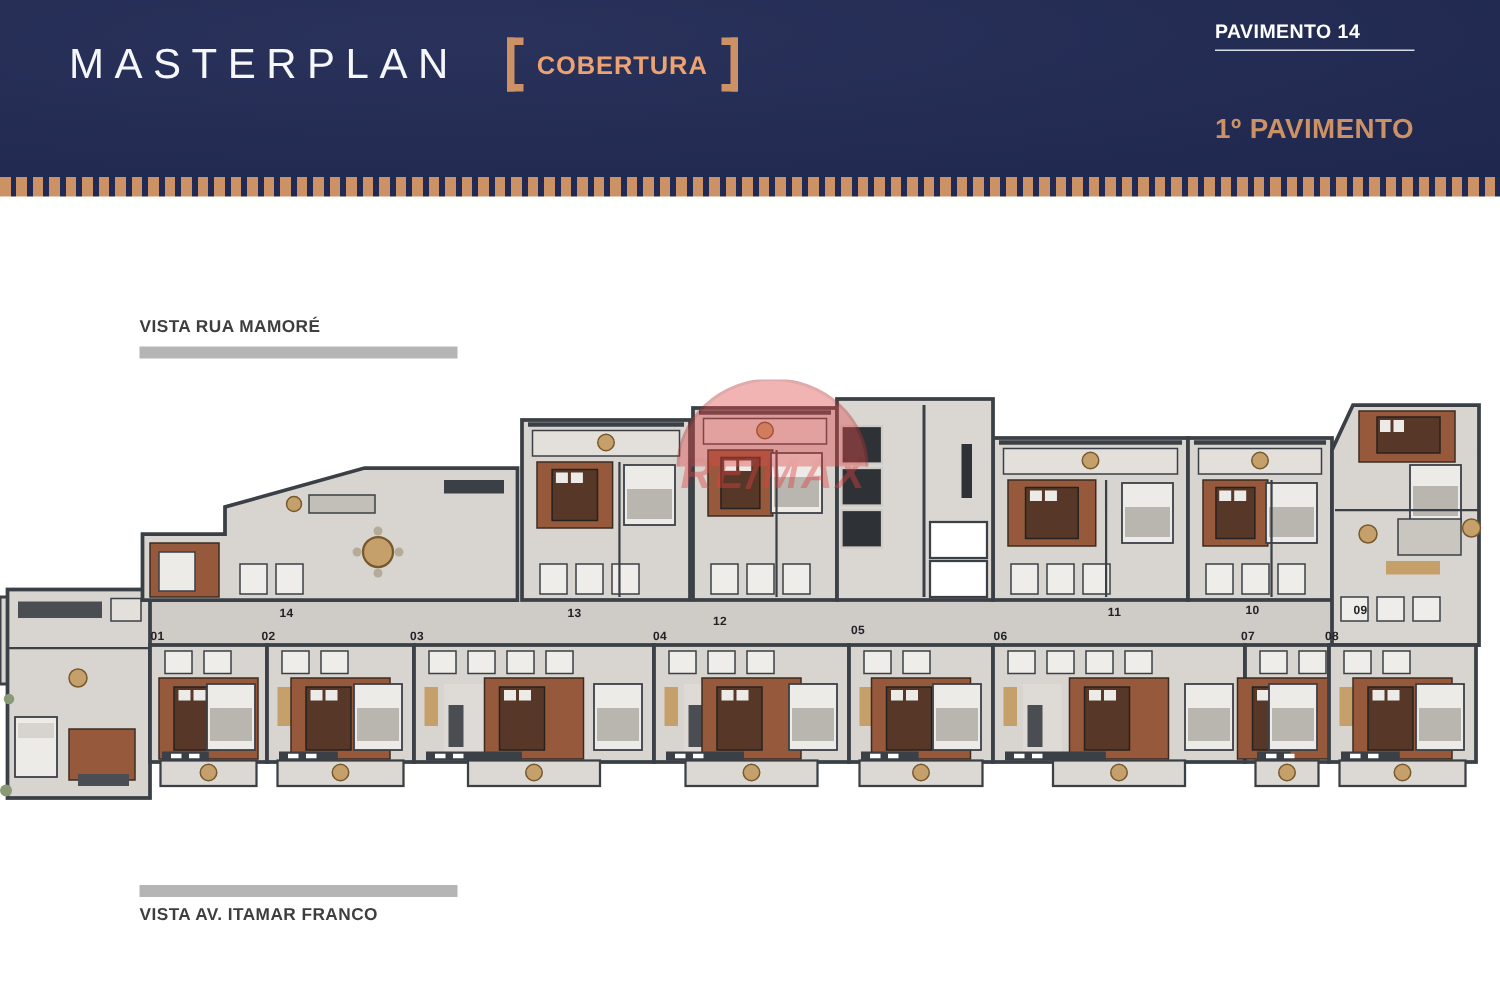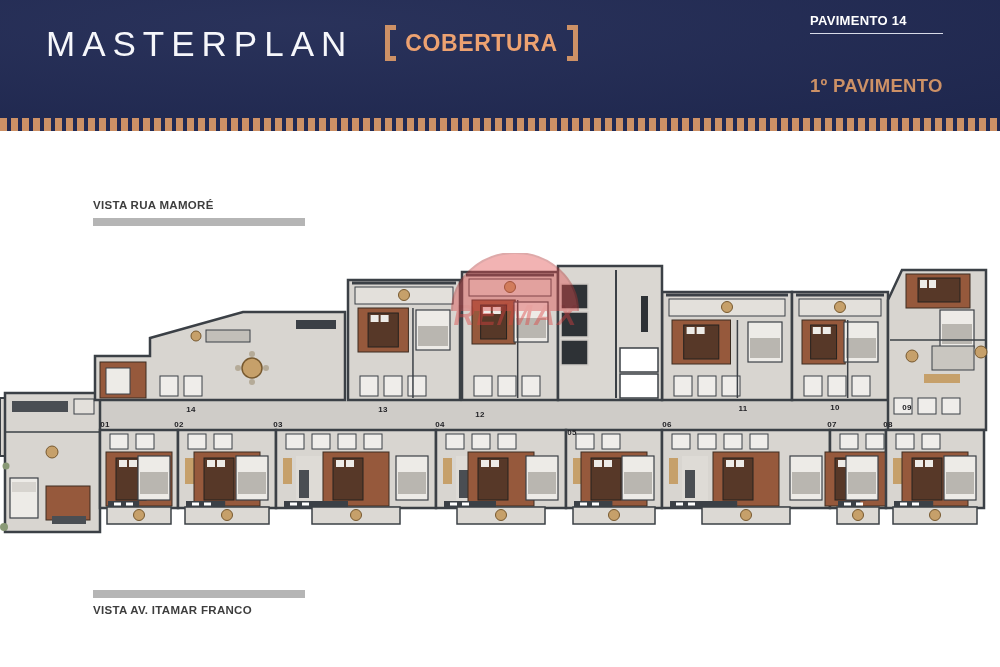--- a/index.html
+++ b/index.html
@@ -10,46 +10,46 @@
   .stage{position:absolute;inset:0;width:1000px;height:667px;}
 
   
   .hdr{
     position:absolute;left:0;top:0;width:1000px;height:118px;
     background:var(--navy,#212a54);
     background-image:radial-gradient(ellipse at 30% 20%, rgba(255,255,255,0.04), rgba(0,0,0,0.08));
   }
   .title-row{position:absolute;left:46px;top:20px;height:46px;display:flex;align-items:center;gap:32px;}
   .main-title{
-    margin:0;font-size:35px;font-weight:300;letter-spacing:7px;color:#f6f7fb;line-height:1;text-align:right;
+    margin:0;font-size:28px;font-weight:300;letter-spacing:7px;color:#f6f7fb;line-height:1;text-align:right;
   }
   .badge{display:flex;align-items:center;height:46px;}
   .bracket{width:11px;height:36px;box-sizing:border-box;}
   .bracket.l{border:5px solid var(--copper,#cd9166);border-right:none;}
   .bracket.r{border:5px solid var(--copper,#cd9166);border-left:none;}
   .badge-text{
-    font-size:23px;font-weight:800;letter-spacing:0.6px;color:var(--copper-text,#eda271);
+    font-size:17px;font-weight:800;letter-spacing:0.6px;color:var(--copper-text,#eda271);
     padding:0 9px;line-height:1;
   }
   .hdr-right{position:absolute;left:810px;top:13px;width:160px;}
   .hdr-right .l1{font-size:13px;font-weight:700;color:#ffffff;letter-spacing:0.3px;}
   .hdr-right .divider{width:133px;height:0;border-top:1.6px solid #d7dbe8;margin:5px 0 6px 0;}
   .hdr-right .l2{font-size:18.5px;font-weight:800;color:var(--copper,#bf8a63);letter-spacing:0.3px;margin-top:41px;}
 
   
   .ticker{
     position:absolute;left:0;top:118px;width:1000px;height:13px;
     background:repeating-linear-gradient(90deg,
       var(--copper,#cd9166) 0px, var(--copper,#cd9166) 7px,
       var(--navy,#212a54) 7px, var(--navy,#212a54) 11px);
   }
 
   
   .vista{position:absolute;left:93px;}
-  .vista.top{top:199px;}
+  .vista.top{top:212px;}
   .vista.bottom{top:590px;}
   .vista-label{
     font-size:11.5px;font-weight:700;color:var(--vista-text,#3e3e3e);letter-spacing:0.3px;
   }
   .vista-bar{width:212px;height:8px;background:var(--bar-gray,#b5b5b5);}
   .vista.top .vista-bar{margin-top:7px;}
   .vista.bottom .vista-bar{margin-bottom:6px;}
 
   
   .plan{position:absolute;left:0;top:253px;width:1000px;height:302px;padding-left:24px;}
@@ -380,21 +380,21 @@
   <div class="unit-label" style="left: 191px; top: 156px; text-align: right;">14</div>
       <div class="unit-label" style="left: 383px; top: 156px;">13</div>
       <div class="unit-label" style="left: 480px; top: 161px;">12</div>
       <div class="unit-label" style="left: 743px; top: 155px;">11</div>
       <div class="unit-label" style="left: 835px; top: 154px;">10</div>
       <div class="unit-label" style="left: 907px; top: 154px;">09</div>
       <div class="unit-label" style="left: 105px; top: 171px;">01</div>
       <div class="unit-label" style="left: 179px; top: 171px;">02</div>
       <div class="unit-label" style="left: 278px; top: 171px;">03</div>
       <div class="unit-label" style="left: 440px; top: 171px;">04</div>
-      <div class="unit-label" style="left: 572px; top: 179px;">05</div>
+      <div class="unit-label" style="left: 572px; top: 167px;">05</div>
       <div class="unit-label" style="left: 667px; top: 171px;">06</div>
       <div class="unit-label" style="left: 832px; top: 171px;">07</div>
       <div class="unit-label" style="left: 888px; top: 171px;">08</div>
     </div>
 
   <div class="vista bottom">
     <div class="vista-bar"></div>
     <div class="vista-label">VISTA AV. ITAMAR FRANCO</div>
   </div>
 

